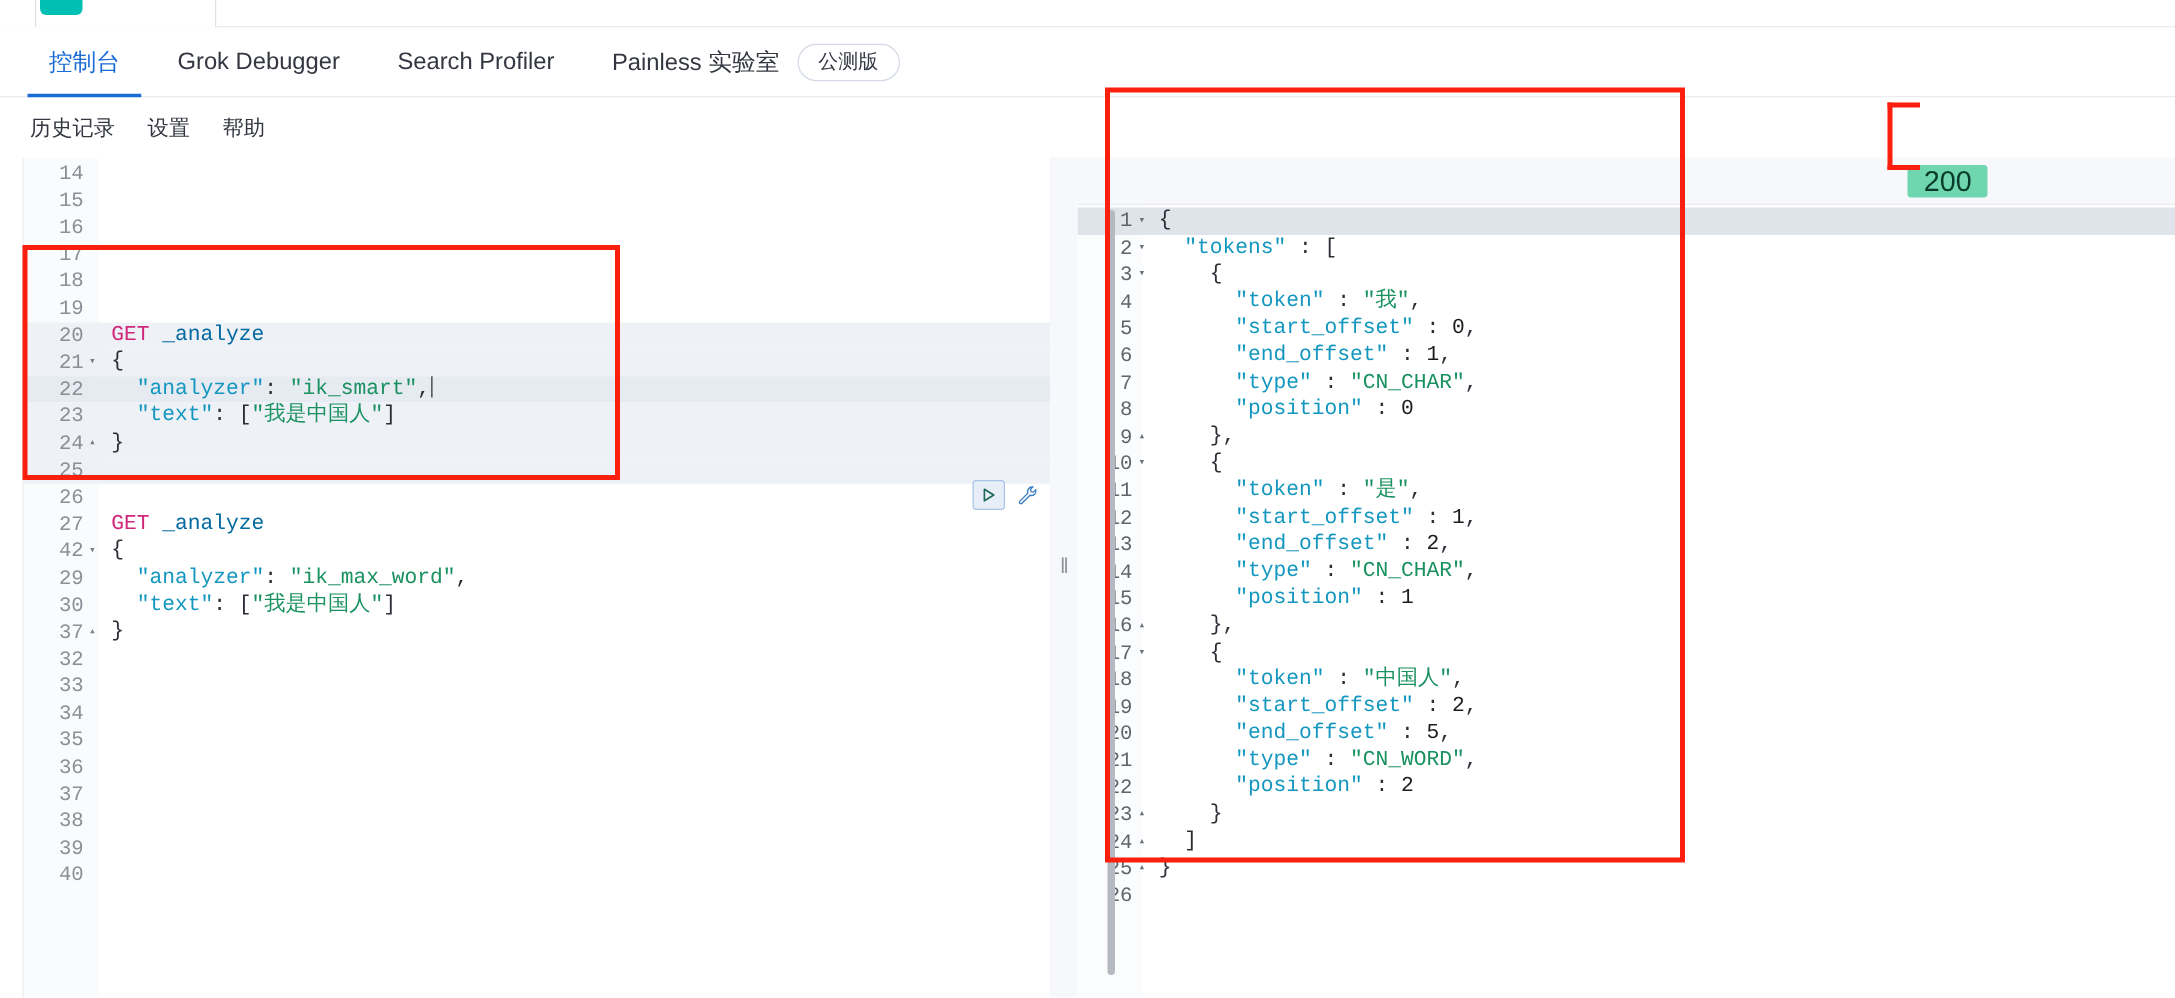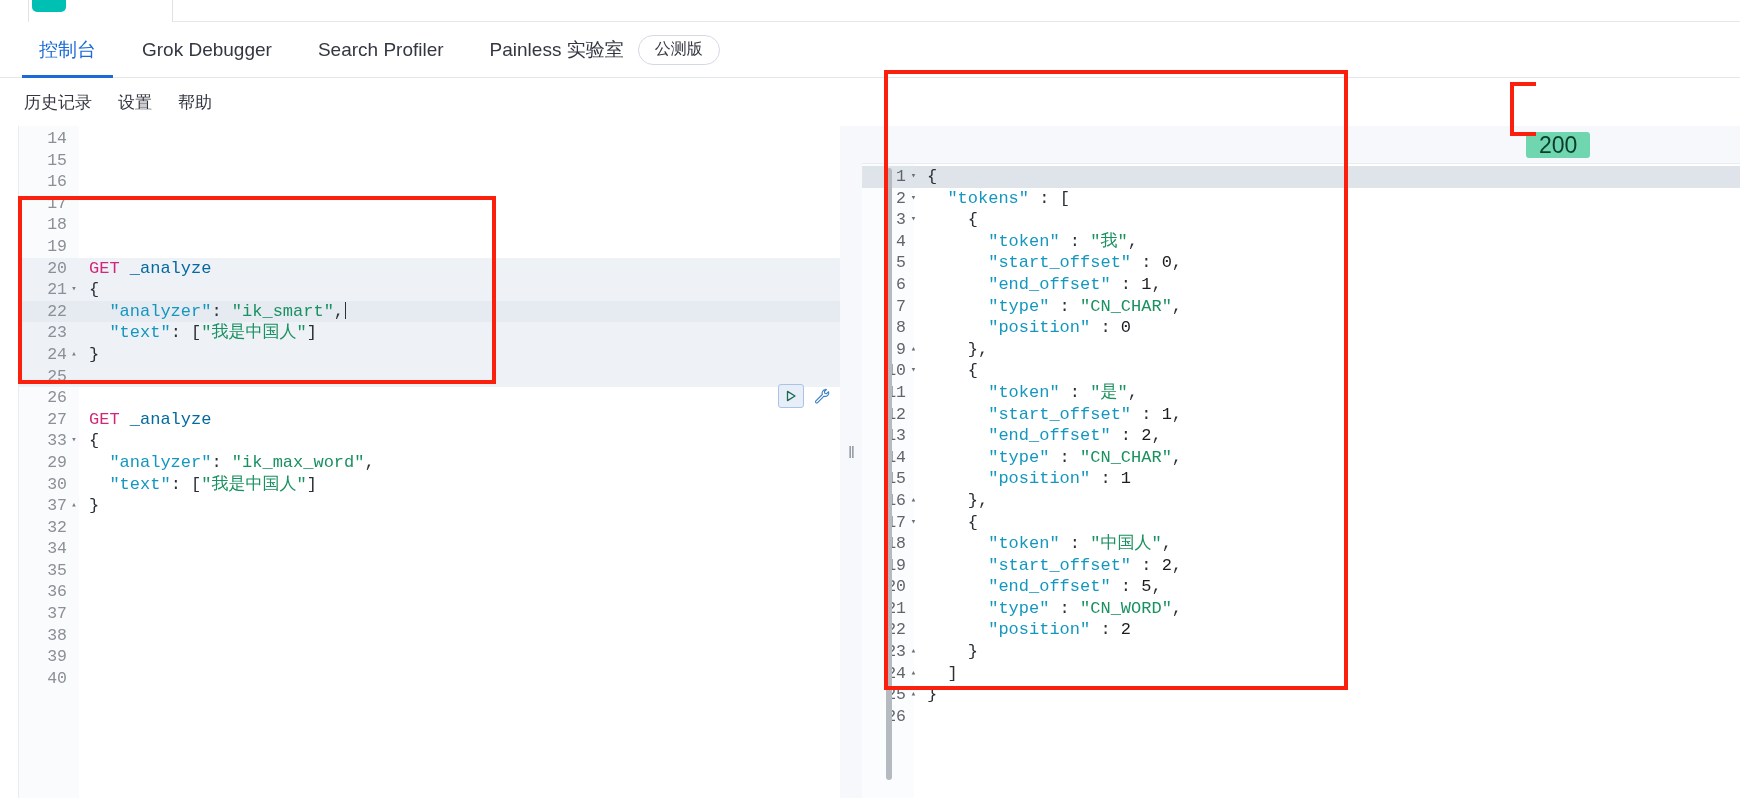--- a/index.html
+++ b/index.html
@@ -225,25 +225,26 @@
           <div class="cl"><span class="ln">18</span><span class="fold"></span><span class="txt"></span></div>
           <div class="cl"><span class="ln">19</span><span class="fold"></span><span class="txt"></span></div>
           <div class="cl req-hl"><span class="ln">20</span><span class="fold"></span><span class="txt"><span class="k-method">GET</span><span class="k-url"> _analyze</span></span></div>
           <div class="cl req-hl"><span class="ln">21</span><span class="fold">▾</span><span class="txt"><span class="k-punct">{</span></span></div>
           <div class="cl sel"><span class="ln">22</span><span class="fold"></span><span class="txt"><span class="k-key">  "analyzer"</span><span class="k-punct">: </span><span class="k-str">"ik_smart"</span><span class="k-punct">,</span><span class="caret"></span></span></div>
           <div class="cl req-hl"><span class="ln">23</span><span class="fold"></span><span class="txt"><span class="k-key">  "text"</span><span class="k-punct">: [</span><span class="k-str">"我是中国人"</span><span class="k-punct">]</span></span></div>
           <div class="cl req-hl"><span class="ln">24</span><span class="fold">▴</span><span class="txt"><span class="k-punct">}</span></span></div>
           <div class="cl req-hl"><span class="ln">25</span><span class="fold"></span><span class="txt"></span></div>
           <div class="cl"><span class="ln">26</span><span class="fold"></span><span class="txt"></span></div>
           <div class="cl"><span class="ln">27</span><span class="fold"></span><span class="txt"><span class="k-method">GET</span><span class="k-url"> _analyze</span></span></div>
-          <div class="cl"><span class="ln">33</span><span class="fold">▾</span><span class="txt"><span class="k-punct">{</span></span></div>
+          <div class="cl"><span class="ln">42</span><span class="fold">▾</span><span class="txt"><span class="k-punct">{</span></span></div>
           <div class="cl"><span class="ln">29</span><span class="fold"></span><span class="txt"><span class="k-key">  "analyzer"</span><span class="k-punct">: </span><span class="k-str">"ik_max_word"</span><span class="k-punct">,</span></span></div>
           <div class="cl"><span class="ln">30</span><span class="fold"></span><span class="txt"><span class="k-key">  "text"</span><span class="k-punct">: [</span><span class="k-str">"我是中国人"</span><span class="k-punct">]</span></span></div>
           <div class="cl"><span class="ln">37</span><span class="fold">▴</span><span class="txt"><span class="k-punct">}</span></span></div>
           <div class="cl"><span class="ln">32</span><span class="fold"></span><span class="txt"></span></div>
+          <div class="cl"><span class="ln">33</span><span class="fold"></span><span class="txt"></span></div>
           <div class="cl"><span class="ln">34</span><span class="fold"></span><span class="txt"></span></div>
           <div class="cl"><span class="ln">35</span><span class="fold"></span><span class="txt"></span></div>
           <div class="cl"><span class="ln">36</span><span class="fold"></span><span class="txt"></span></div>
           <div class="cl"><span class="ln">37</span><span class="fold"></span><span class="txt"></span></div>
           <div class="cl"><span class="ln">38</span><span class="fold"></span><span class="txt"></span></div>
           <div class="cl"><span class="ln">39</span><span class="fold"></span><span class="txt"></span></div>
           <div class="cl"><span class="ln">40</span><span class="fold"></span><span class="txt"></span></div>
         </div>
 
     </div>

